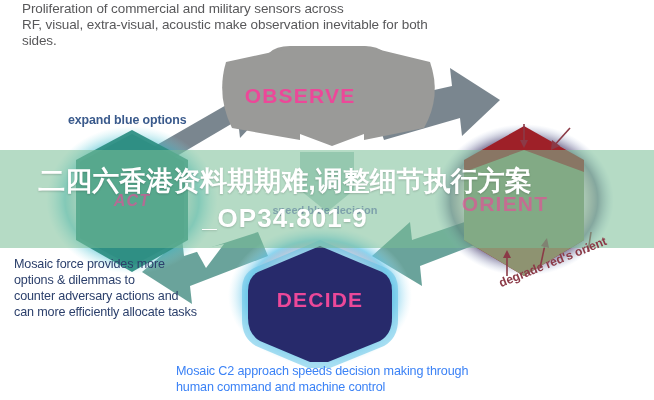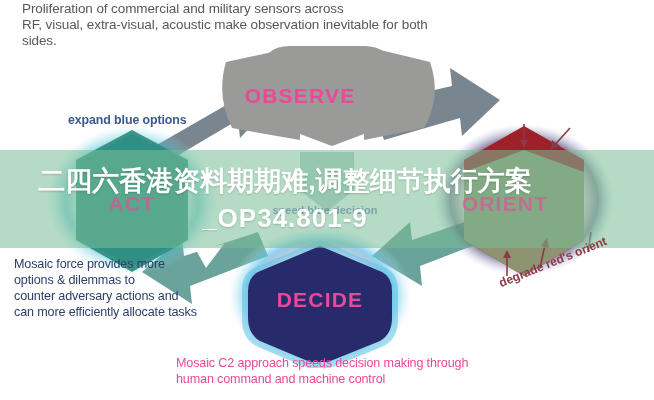--- a/index.html
+++ b/index.html
@@ -22,41 +22,41 @@
   }
   #right-note{
     left:452px;top:48px;width:196px;text-align:center;
     font-size:12.4px;color:#8b3a47;letter-spacing:-0.1px;line-height:1.22;
   }
   #left-note{
     left:14px;top:256px;width:232px;
     font-size:12.6px;color:#2b3f6b;letter-spacing:-0.15px;line-height:1.28;
   }
   #bottom-note{
-    left:176px;top:355px;width:330px;
-    font-size:12.6px;color:#ec4899;letter-spacing:-0.15px;line-height:1.28;
+    left:176px;top:363px;width:330px;
+    font-size:12.6px;color:#3b82f6;letter-spacing:-0.15px;line-height:1.28;
   }
   #expand-label{
     left:68px;top:113px;width:160px;
     font-size:12.4px;font-weight:bold;color:#3a5a8c;letter-spacing:-0.1px;
   }
   #degrade-label{
     left:497px;top:277px;width:160px;
     font-size:12.2px;font-weight:bold;color:#8b3a47;letter-spacing:-0.1px;
     transform:rotate(-22deg);transform-origin:0 0;
   }
 
   
   .node-label{
     position:absolute;font-weight:bold;color:#ec4899;
     letter-spacing:1.2px;text-align:center;
   }
   #lbl-observe{left:212px;top:84px;width:176px;font-size:21px;}
   #lbl-decide {left:232px;top:288px;width:176px;font-size:21px;}
-  #lbl-act    {left:62px;top:192px;width:140px;font-size:21px;opacity:.62;}
+  #lbl-act    {left:62px;top:192px;width:140px;font-size:16px;opacity:.62;font-style:italic;}
   #lbl-orient {left:425px;top:192px;width:160px;font-size:21px;opacity:.62;}
   #lbl-speed  {left:250px;top:204px;width:150px;font-size:11px;opacity:.45;letter-spacing:0;font-weight:bold;color:#3a5a8c;}
 
   
   #overlay-band{
     position:absolute;left:0;top:150px;width:654px;height:98px;
     background:rgba(120,190,150,0.55);
   }
 
   

